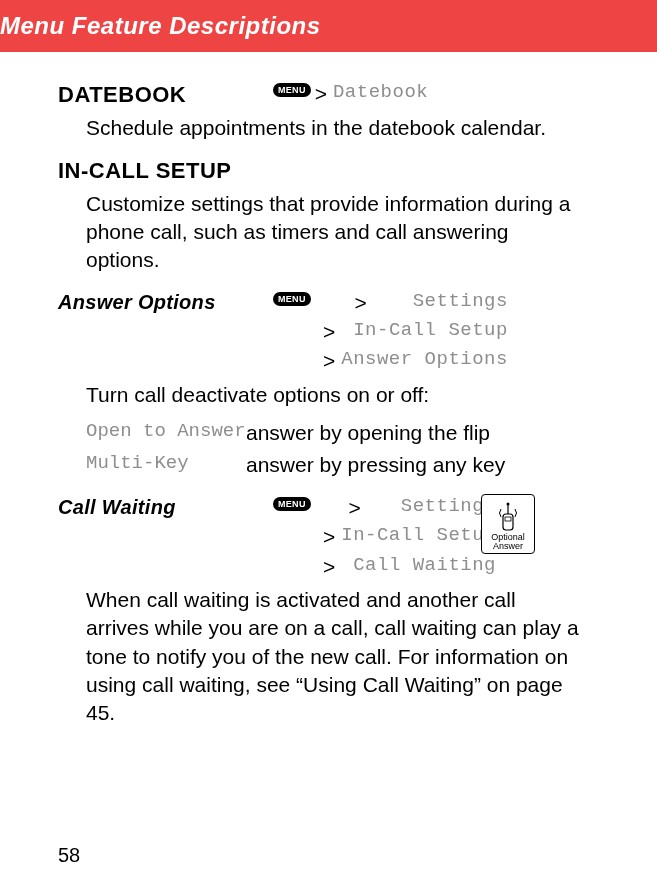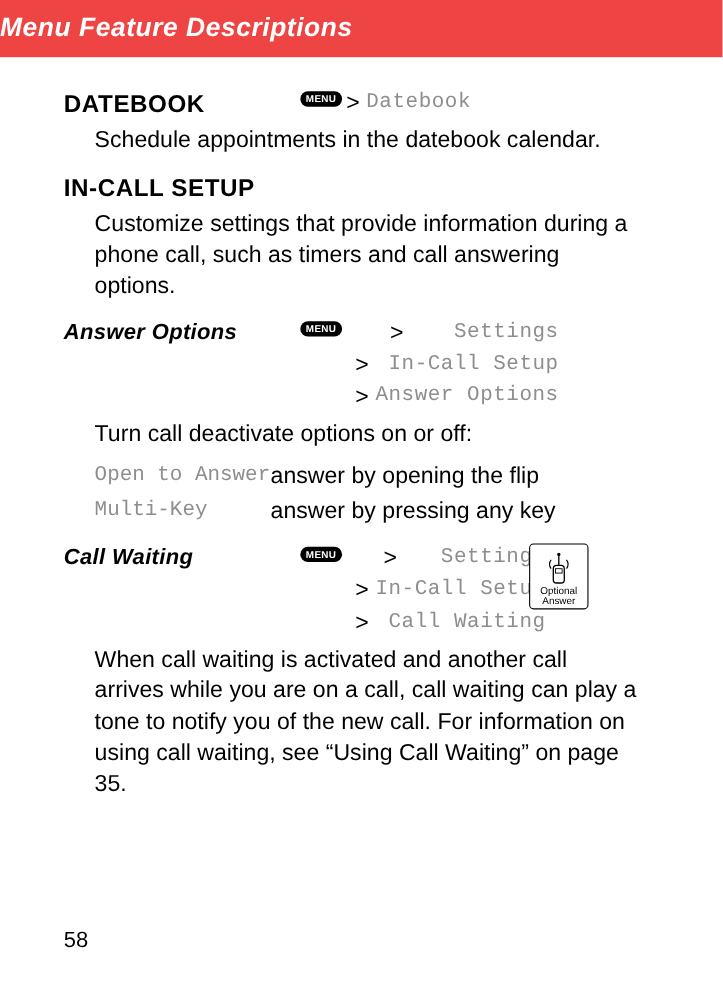--- a/index.html
+++ b/index.html
@@ -187,18 +187,18 @@
         <div class="bc-row" style="padding-left:50px;">
           <span class="bc-gt">&gt;</span>
           <span class="bc-item">In-Call Setup</span>
         </div>
         <div class="bc-row" style="padding-left:50px;">
           <span class="bc-gt">&gt;</span>
           <span class="bc-item">Call Waiting</span>
         </div>
       </div>
     </div>
-    <p class="body-text">When call waiting is activated and another call arrives while you are on a call, call waiting can play a tone to notify you of the new call. For information on using call waiting, see “Using Call Waiting” on page 35.</p>
+    <p class="body-text">When call waiting is activated and another call arrives while you are on a call, call waiting can play a tone to notify you of the new call. For information on using call waiting, see “Using Call Waiting” on page 45.</p>
   </div>
 
 </div>
 
 <div class="page-num">58</div>
 
 </body></html>

